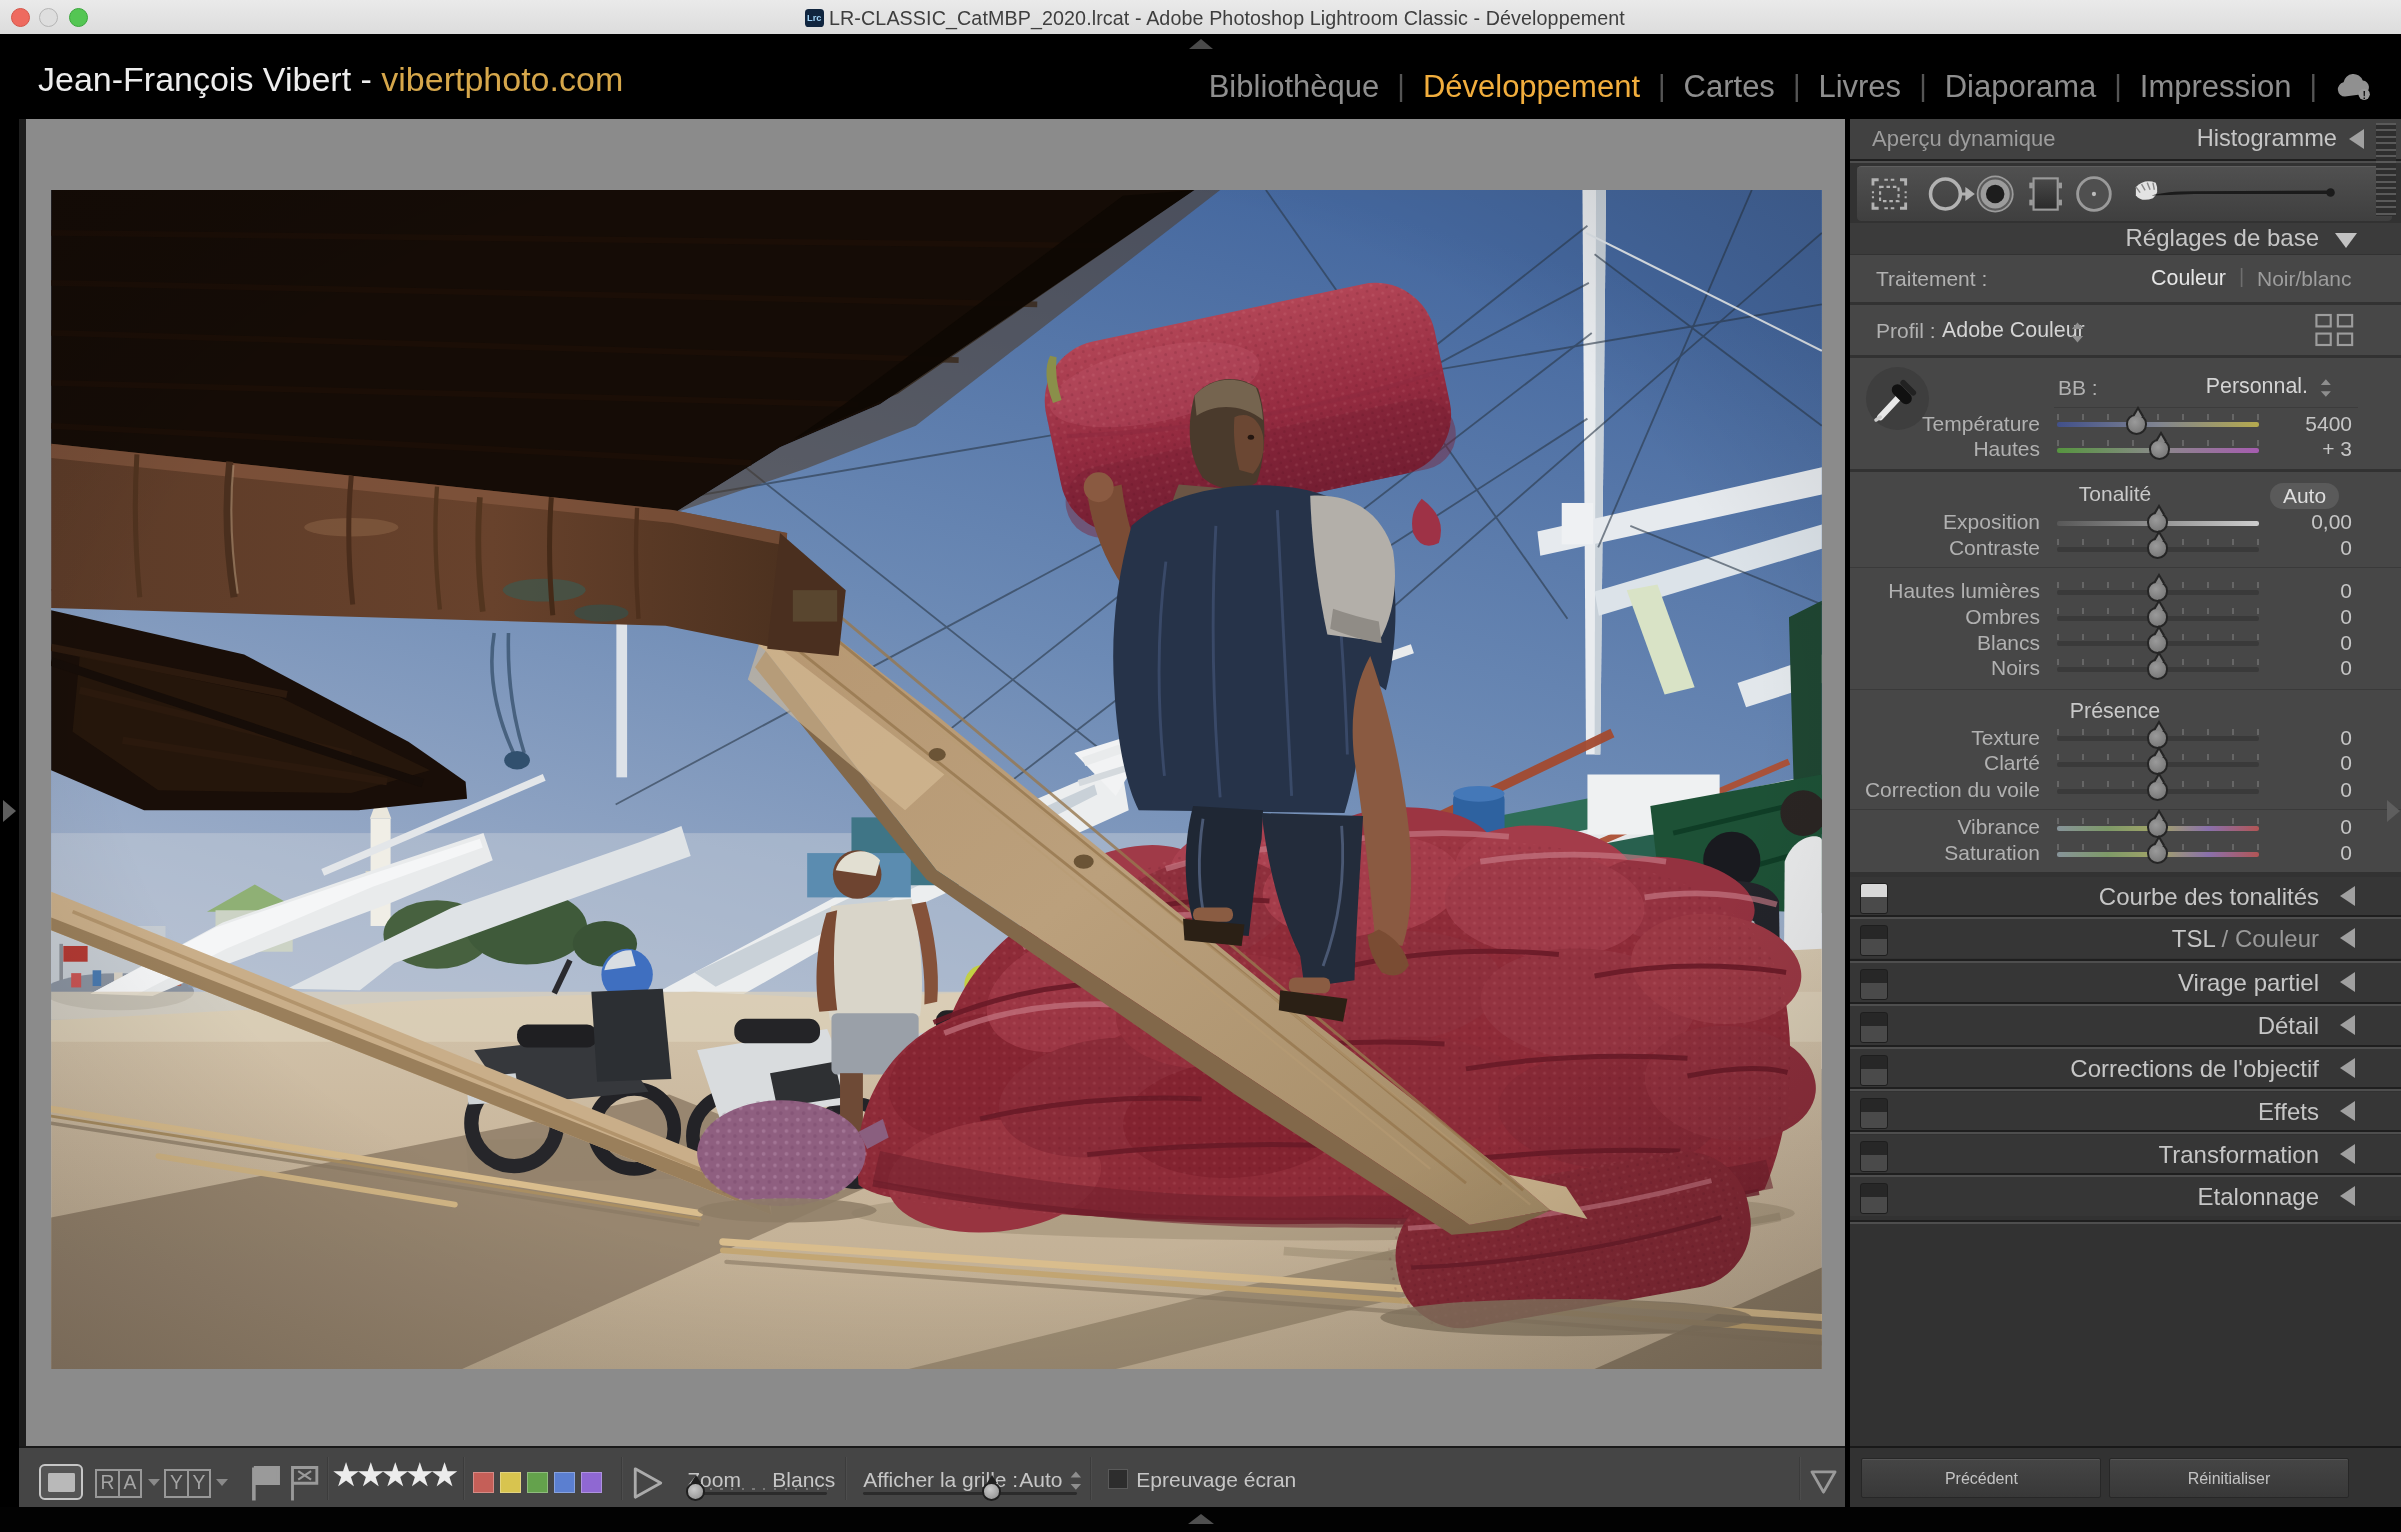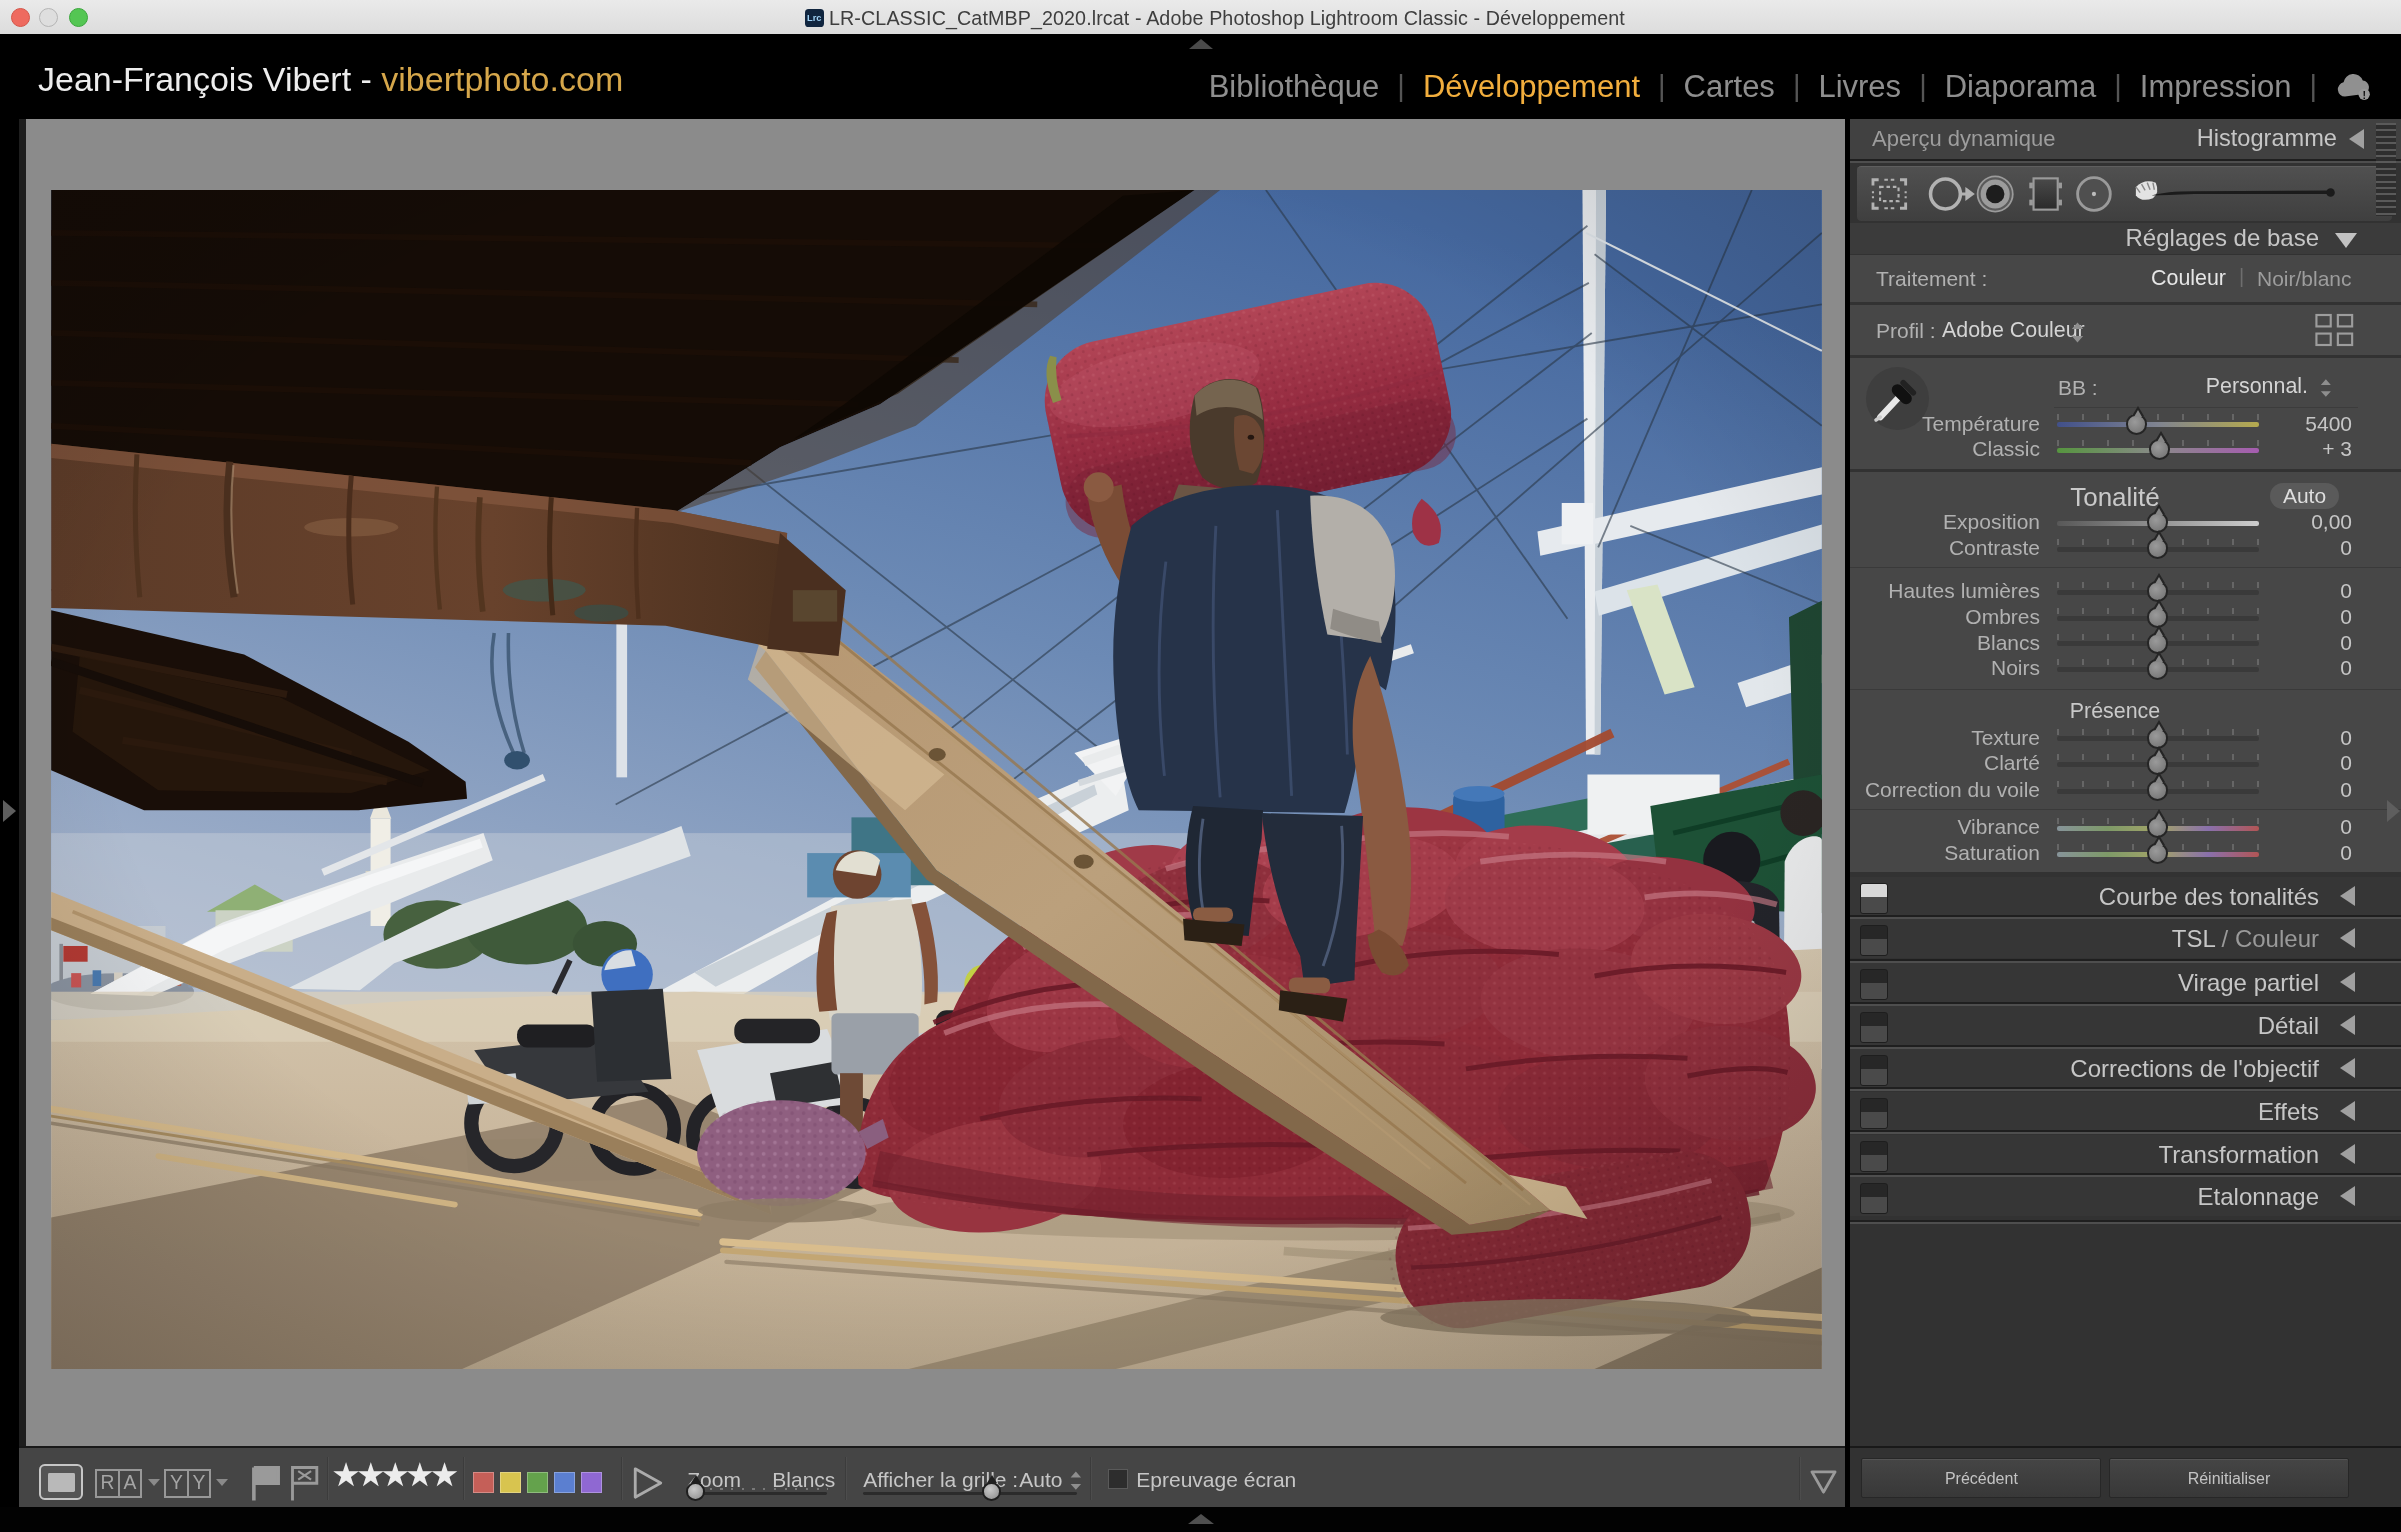--- a/index.html
+++ b/index.html
@@ -531,29 +531,29 @@
    <span style="position:absolute;left:314px;top:16.4px;width:144px;text-align:right;font-size:21.4px;color:#d4d4d4">Personnal.</span>
    <svg style="position:absolute;left:468px;top:20px" width="15.7" height="20" viewBox="0 0 24 32">
         <path d="M12 2 L20 11 L4 11 Z M12 30 L20 21 L4 21 Z" fill="#8e8e8e"></path>
       </svg>
    <div style="position:absolute;left:204px;top:49px;width:304px;height:1.4px;background:#3c3c3c"></div>
    <span class="lbl" style="left:0;width:190px;text-align:right;top:54px">Température</span>
    <div class="ticks" style="left:207px;top:56px"></div>
    <div class="track" style="left:207px;top:64px;width:202px;background:linear-gradient(90deg,#41508a,#808490,#b5aa4e)"></div>
    <div class="thumb" style="left:276px;top:56px"></div>
    <span class="val" style="left:408px;top:54px;width:94px">5400</span>
-   <span class="lbl" style="left:0;width:190px;text-align:right;top:79px">Classic</span>
+   <span class="lbl" style="left:0;width:190px;text-align:right;top:79px">Hautes</span>
    <div class="ticks" style="left:207px;top:82px"></div>
    <div class="track" style="left:207px;top:90px;width:202px;background:linear-gradient(90deg,#56953f,#8a8a8a,#a65cb0)"></div>
    <div class="thumb" style="left:299px;top:81px"></div>
    <span class="val" style="left:408px;top:79px;width:94px">+ 3</span>
  </div>
 
  <div class="secbox" style="top:353px;height:400px">
-   <span style="position:absolute;left:172px;top:10px;width:186px;text-align:center;font-size:26px;color:#c9c9c9">Tonalité</span>
+   <span style="position:absolute;left:172px;top:10px;width:186px;text-align:center;font-size:21px;color:#c9c9c9">Tonalité</span>
    <div style="position:absolute;left:420px;top:10.7px;width:69px;height:26px;border-radius:13px;background:#5a5a5a;color:#dedede;font-size:21px;text-align:center;line-height:26px">Auto</div>
    <span class="lbl" style="left:0;width:190px;text-align:right;top:38px">Exposition</span>
    <div class="track" style="left:207px;top:49px;width:202px;background:linear-gradient(90deg,#585858,#cdcdcd)"></div>
    <div class="thumb" style="left:297px;top:40px"></div>
    <span class="val" style="left:408px;top:38px;width:94px">0,00</span>
    <span class="lbl" style="left:0;width:190px;text-align:right;top:64px">Contraste</span>
    <div class="ticks" style="left:207px;top:67px"></div>
    <div class="track" style="left:207px;top:75px;width:202px"></div>
    <div class="thumb" style="left:297px;top:66px"></div>
    <span class="val" style="left:408px;top:64px;width:94px">0</span>

